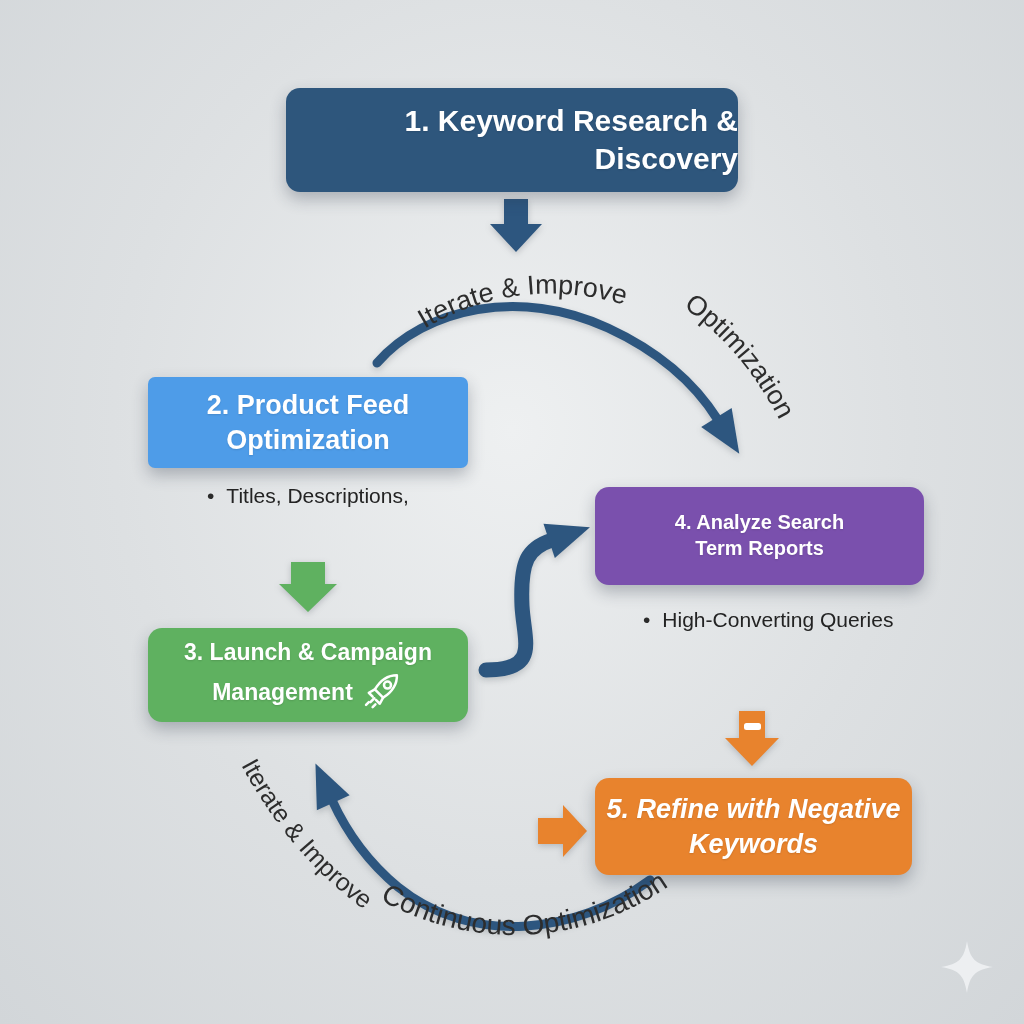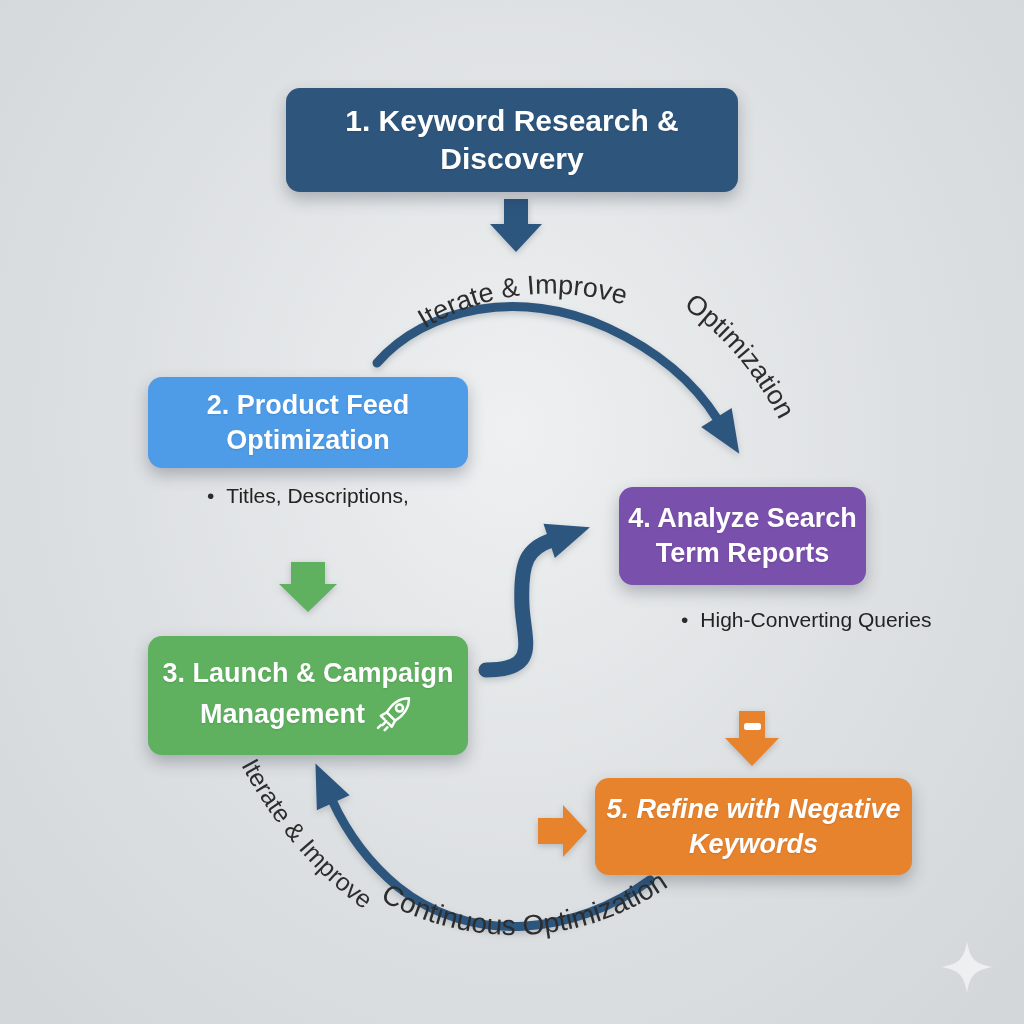--- a/index.html
+++ b/index.html
@@ -14,32 +14,32 @@
   .curve.thick{stroke-width:15px;}
   .block-arrow{filter:drop-shadow(0 2px 3px rgba(50,60,70,0.25));}
   .curve-label{font-family:"Liberation Sans","DejaVu Sans",sans-serif;
                font-weight:500;fill:#2d2d2d;text-anchor:middle;}
   .step-box{position:absolute;border-radius:14px;color:#ffffff;font-weight:bold;
             display:flex;align-items:center;justify-content:center;text-align:center;
             box-shadow:0 7px 16px rgba(40,50,65,0.30);line-height:1.28;
             text-shadow:0 1px 2px rgba(0,0,0,0.12);}
   .step-box .lbl{white-space:pre-line;}
   #box1{left:286px;top:88px;width:452px;height:104px;font-size:30px;background:#2e567c;}
-  #box2{left:148px;top:377px;width:320px;height:91px;font-size:27px;background:#4e9ce8;}
-  #box3{left:148px;top:628px;width:320px;height:119px;font-size:27px;background:#5fb160;margin-top:8px;}
-  #box4{left:619px;top:487px;width:247px;height:98px;font-size:27px;background:#7a50ad;}
+  #box2{left:148px;top:377px;width:320px;height:91px;font-size:27px;background:#4e9ce8;border-radius:7px;}
+  #box3{left:148px;top:628px;width:320px;height:94px;font-size:23px;background:#5fb160;}
+  #box4{left:595px;top:487px;width:329px;height:98px;font-size:20px;background:#7a50ad;}
   #box5{left:595px;top:778px;width:317px;height:97px;font-size:27px;background:#e8832d;font-style:italic;}
   #box3 .inner{display:block;}
   #box3 svg{vertical-align:-12px;margin-left:7px;}
   ul.bullets{position:absolute;margin:0;padding:0;list-style:none;
              font-size:21px;color:#232323;}
   ul.bullets li{line-height:37px;white-space:nowrap;}
   ul.bullets li::before{content:"\2022";margin-right:12px;color:#2b2b2b;}
   #bullets2{left:207px;top:477px;}
-  #bullets4{left:681px;top:601px;}
+  #bullets4{left:643px;top:601px;}
 </style>
 </head>
 <body>
 
 <div class="canvas">
 
   <svg class="overlay" viewBox="0 0 1024 1024">
     <defs>
       <marker id="head" markerUnits="userSpaceOnUse" markerWidth="46" markerHeight="42" refX="4" refY="20" orient="auto">
         <path d="M1 2 L44 20 L1 38 Z" fill="#2d567f"></path>
@@ -72,21 +72,21 @@
       <textPath href="#tp-iterb" startOffset="50%">Iterate &amp; Improve</textPath>
     </text>
     <text class="curve-label" font-size="28">
       <textPath href="#tp-cont" startOffset="50%">Continuous Optimization</textPath>
     </text>
 
     <path d="M 967 941 C 970 959 975 964 993 967 C 975 970 970 975 967 993
              C 964 975 959 970 941 967 C 959 964 964 959 967 941 Z" fill="#eff1f3" opacity="0.92"></path>
   </svg>
 
-  <div class="step-box" id="box1" style="background: rgb(46, 86, 124);">
+  <div class="step-box" id="box1" style="background: rgb(46, 86, 124); text-align: right;">
     <span class="lbl">1. Keyword Research &amp; Discovery</span>
   </div>
 
   <div class="step-box" id="box2" style="background: rgb(78, 156, 232);">
     <span class="lbl">2. Product Feed
 Optimization</span>
   </div>
 
   <ul class="bullets" id="bullets2">
     <li>Titles, Descriptions,</li>

